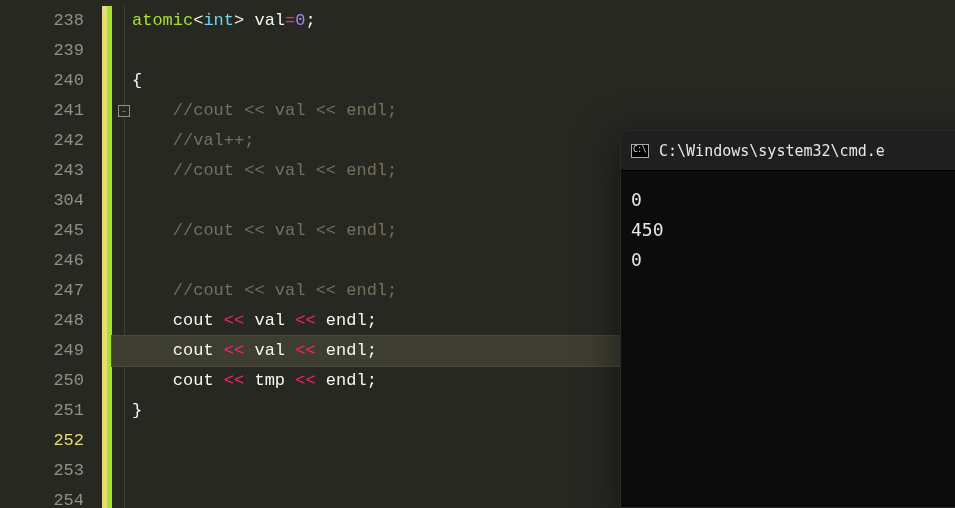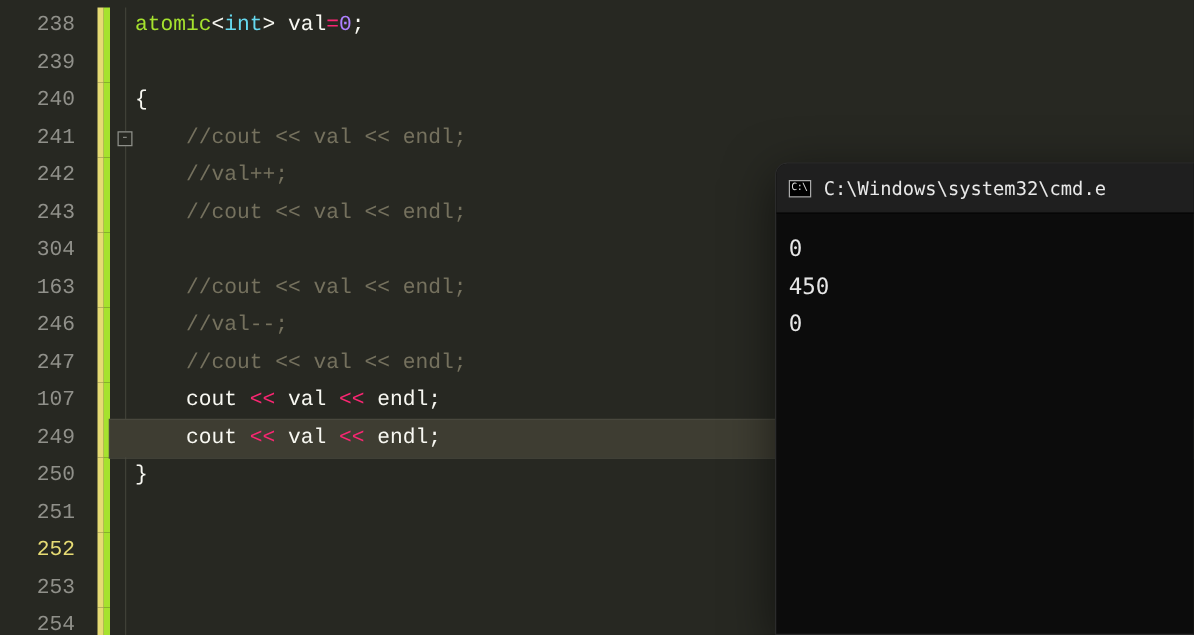--- a/index.html
+++ b/index.html
@@ -14,21 +14,21 @@
 
   
   .editor {
     position: absolute;
     left: 0; top: 0;
     width: 955px; height: 508px;
     display: flex;
     background: #272822;
   }
   .gutter {
-    width: 78px;
+    width: 102px;
     padding-top: 6px;
     background: #272822;
     color: #90908a;
     text-align: right;
     padding-right: 18px;
     user-select: none;
     font-size: 17px;
   }
   .gutter div { height: 30px; line-height: 30px; }
   .gutter .current { color: #e6db74; }
@@ -155,24 +155,24 @@
 <div class="editor">
 
   <div class="gutter" id="gutter">
       <div>238</div>
       <div>239</div>
       <div>240</div>
       <div>241</div>
       <div>242</div>
       <div>243</div>
       <div>304</div>
-      <div>163</div>
+      <div>245</div>
       <div>246</div>
       <div>247</div>
-      <div>107</div>
+      <div>248</div>
       <div>249</div>
       <div>250</div>
       <div>251</div>
       <div class="current">252</div>
       <div>253</div>
       <div>254</div>
     </div>
 
   <div class="bars" id="bars">
       <div class="brow">
@@ -250,24 +250,25 @@
       <div class="g" style="left:12px"></div>
     </div>
   <div class="line"><span style="display: inline-block; width: 14px;">  </span><span class="type">atomic</span><span class="punct">&lt;</span><span class="kw">int</span><span class="punct">&gt; </span><span class="id">val</span><span class="op">=</span><span class="num">0</span><span class="punct">;</span></div>
       <div class="line"><span style="display: inline-block; width: 14px;">  </span></div>
       <div class="line"><span style="display: inline-block; width: 14px;">  </span><span class="punct">{</span></div>
       <div class="line"><span class="fold">-</span><span class="cmt">    //cout &lt;&lt; val &lt;&lt; endl;</span></div>
       <div class="line"><span style="display: inline-block; width: 14px;">  </span><span class="cmt">    //val++;</span></div>
       <div class="line"><span style="display: inline-block; width: 14px;">  </span><span class="cmt">    //cout &lt;&lt; val &lt;&lt; endl;</span></div>
       <div class="line"><span style="display: inline-block; width: 14px;">  </span></div>
       <div class="line"><span style="display: inline-block; width: 14px;">  </span><span class="cmt">    //cout &lt;&lt; val &lt;&lt; endl;</span></div>
-      <div class="line"><span style="display: inline-block; width: 14px;">  </span><span class="cmt">    //val--;</span></div>
+      <div class="line"><span style="display: inline-block; width: 14px;">  </span></div>
       <div class="line"><span style="display: inline-block; width: 14px;">  </span><span class="cmt">    //cout &lt;&lt; val &lt;&lt; endl;</span></div>
       <div class="line"><span style="display: inline-block; width: 14px;">  </span><span class="id">    cout </span><span class="op">&lt;&lt;</span><span class="id"> val </span><span class="op">&lt;&lt;</span><span class="id"> endl</span><span class="punct">;</span></div>
       <div class="line current-line"><span style="display: inline-block; width: 14px;">  </span><span class="id">    cout </span><span class="op">&lt;&lt;</span><span class="id"> val </span><span class="op">&lt;&lt;</span><span class="id"> endl</span><span class="punct">;</span></div>
+      <div class="line"><span style="display: inline-block; width: 14px;">  </span><span class="id">    cout </span><span class="op">&lt;&lt;</span><span class="id"> tmp </span><span class="op">&lt;&lt;</span><span class="id"> endl</span><span class="punct">;</span></div>
       <div class="line"><span style="display: inline-block; width: 14px;">  </span><span class="punct">}</span></div>
     </div>
 </div>
 
 <div class="console">
   <div class="titlebar">
     <span class="cmd-ico"></span>
     <span class="title-text">C:\Windows\system32\cmd.e</span>
   </div>
   <div class="console-body" id="console-body"><div>0</div><div>450</div><div>0</div></div>

